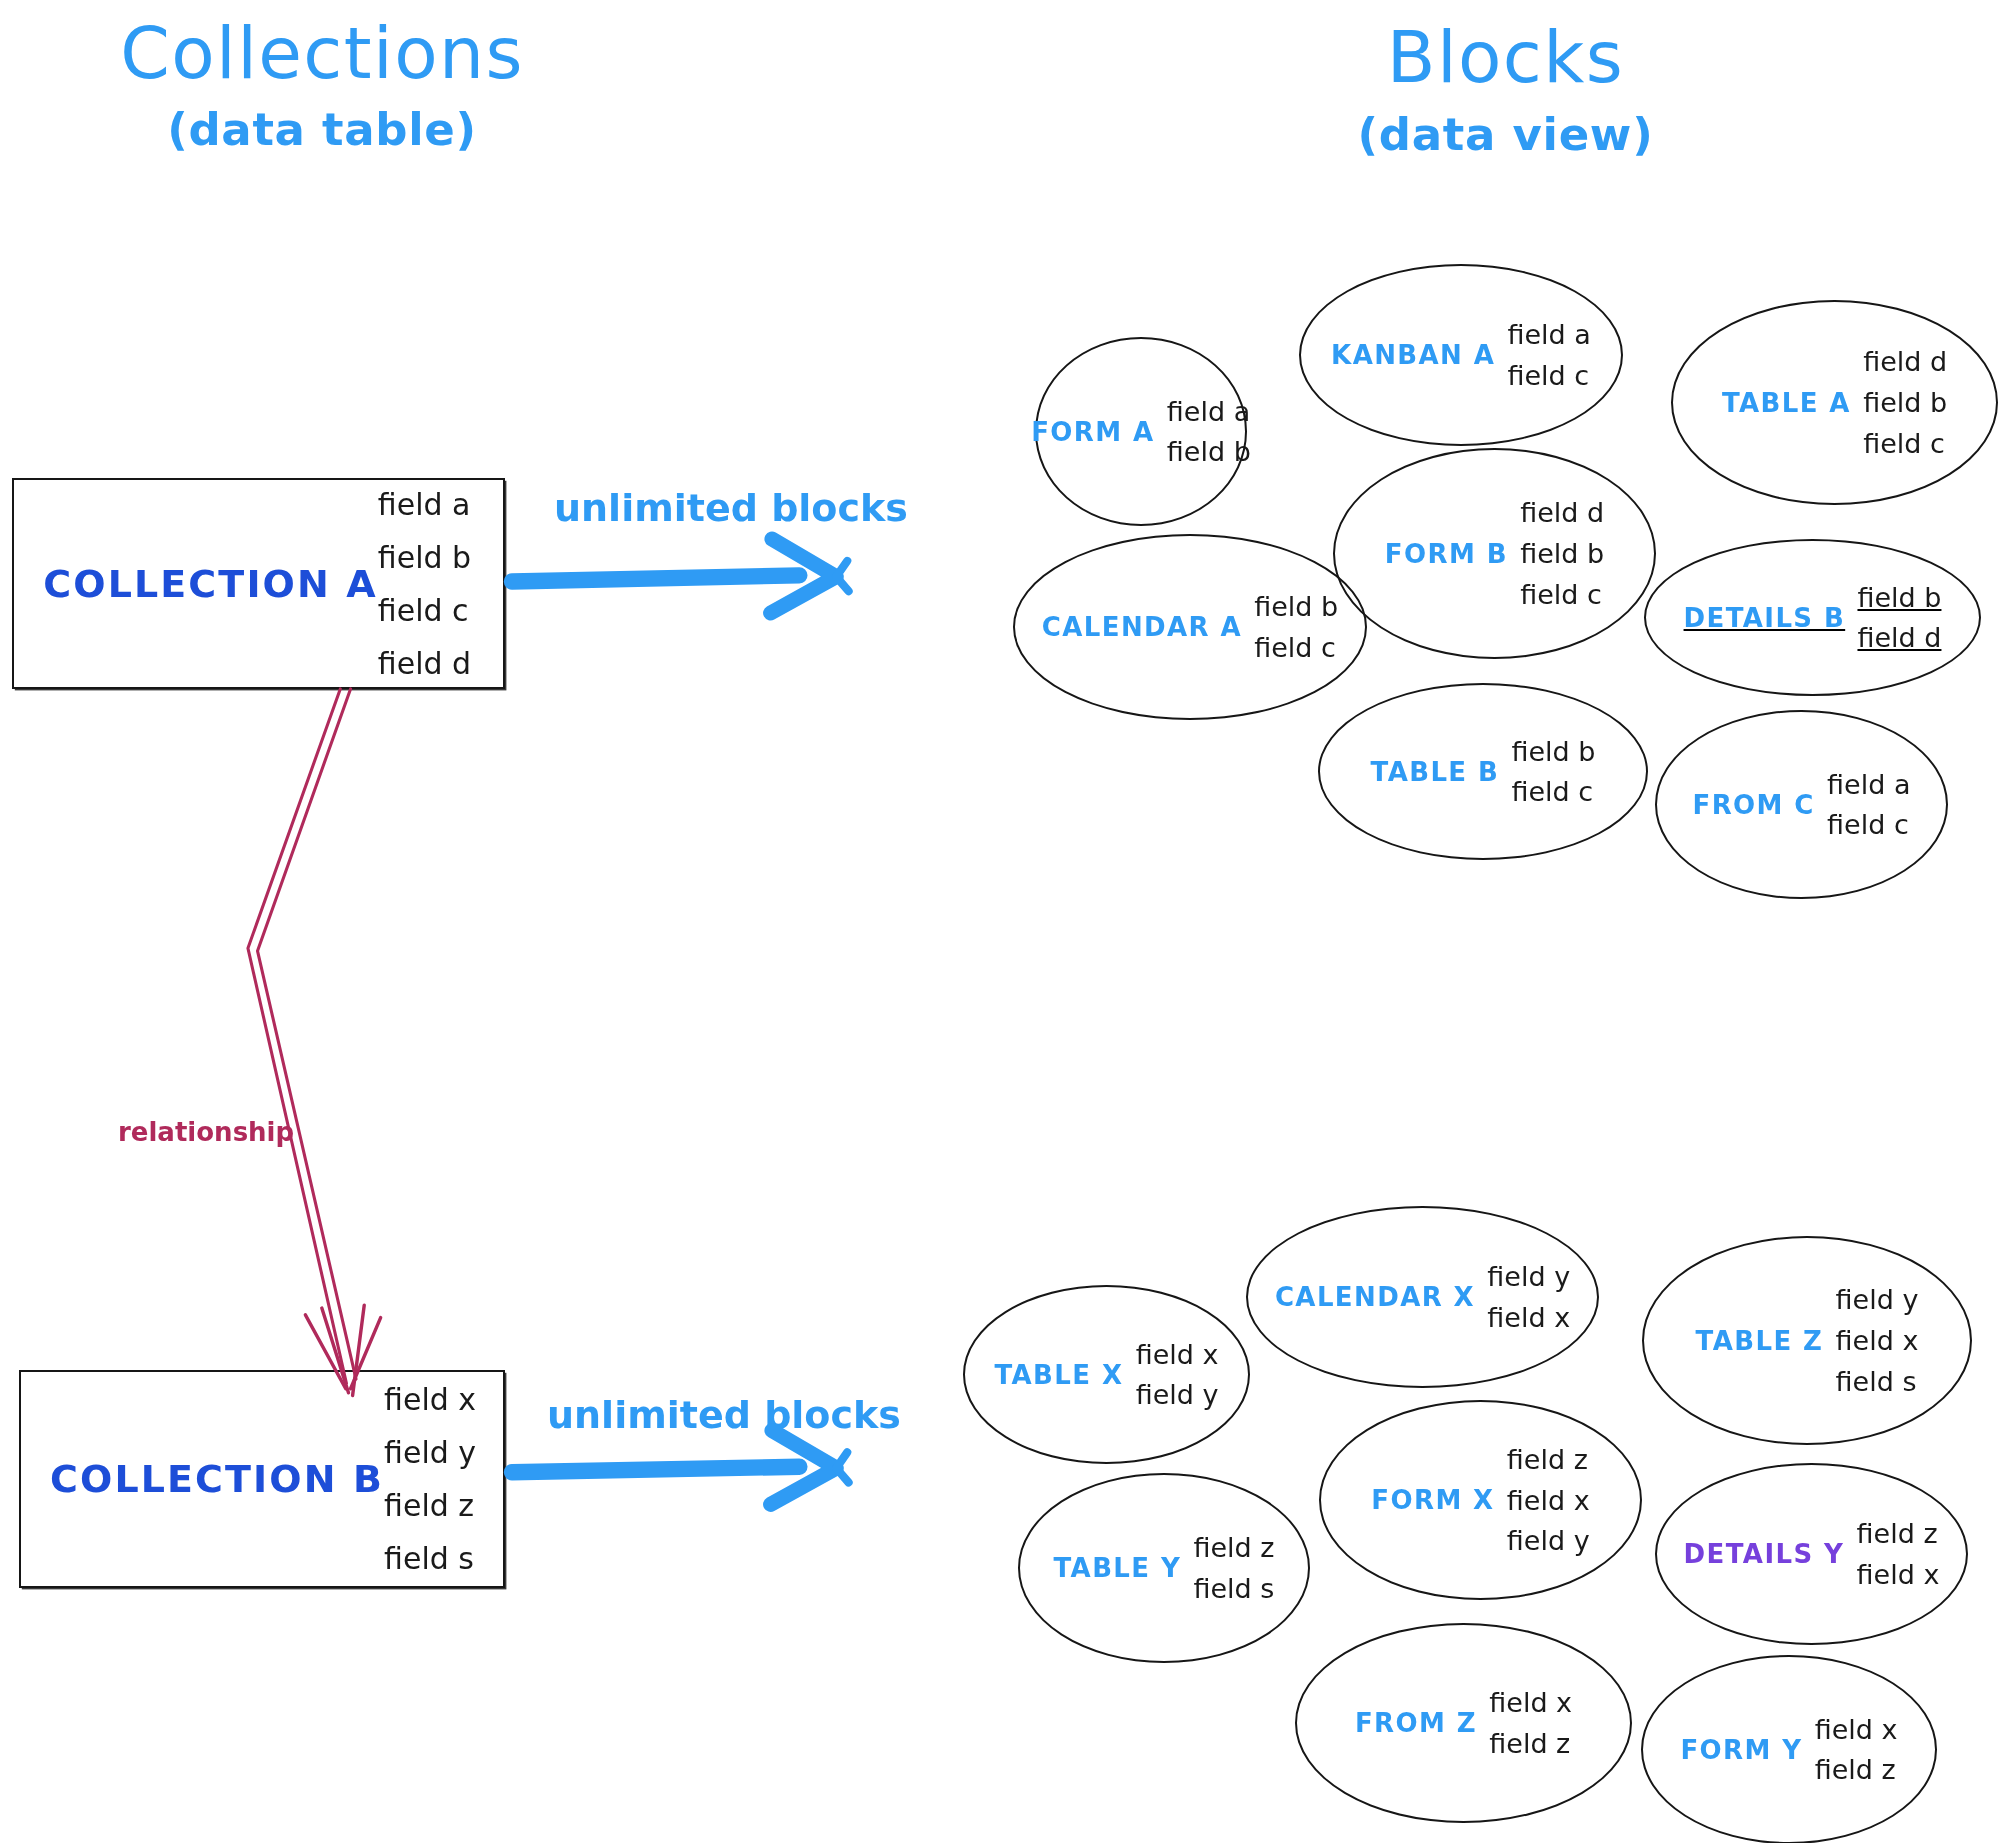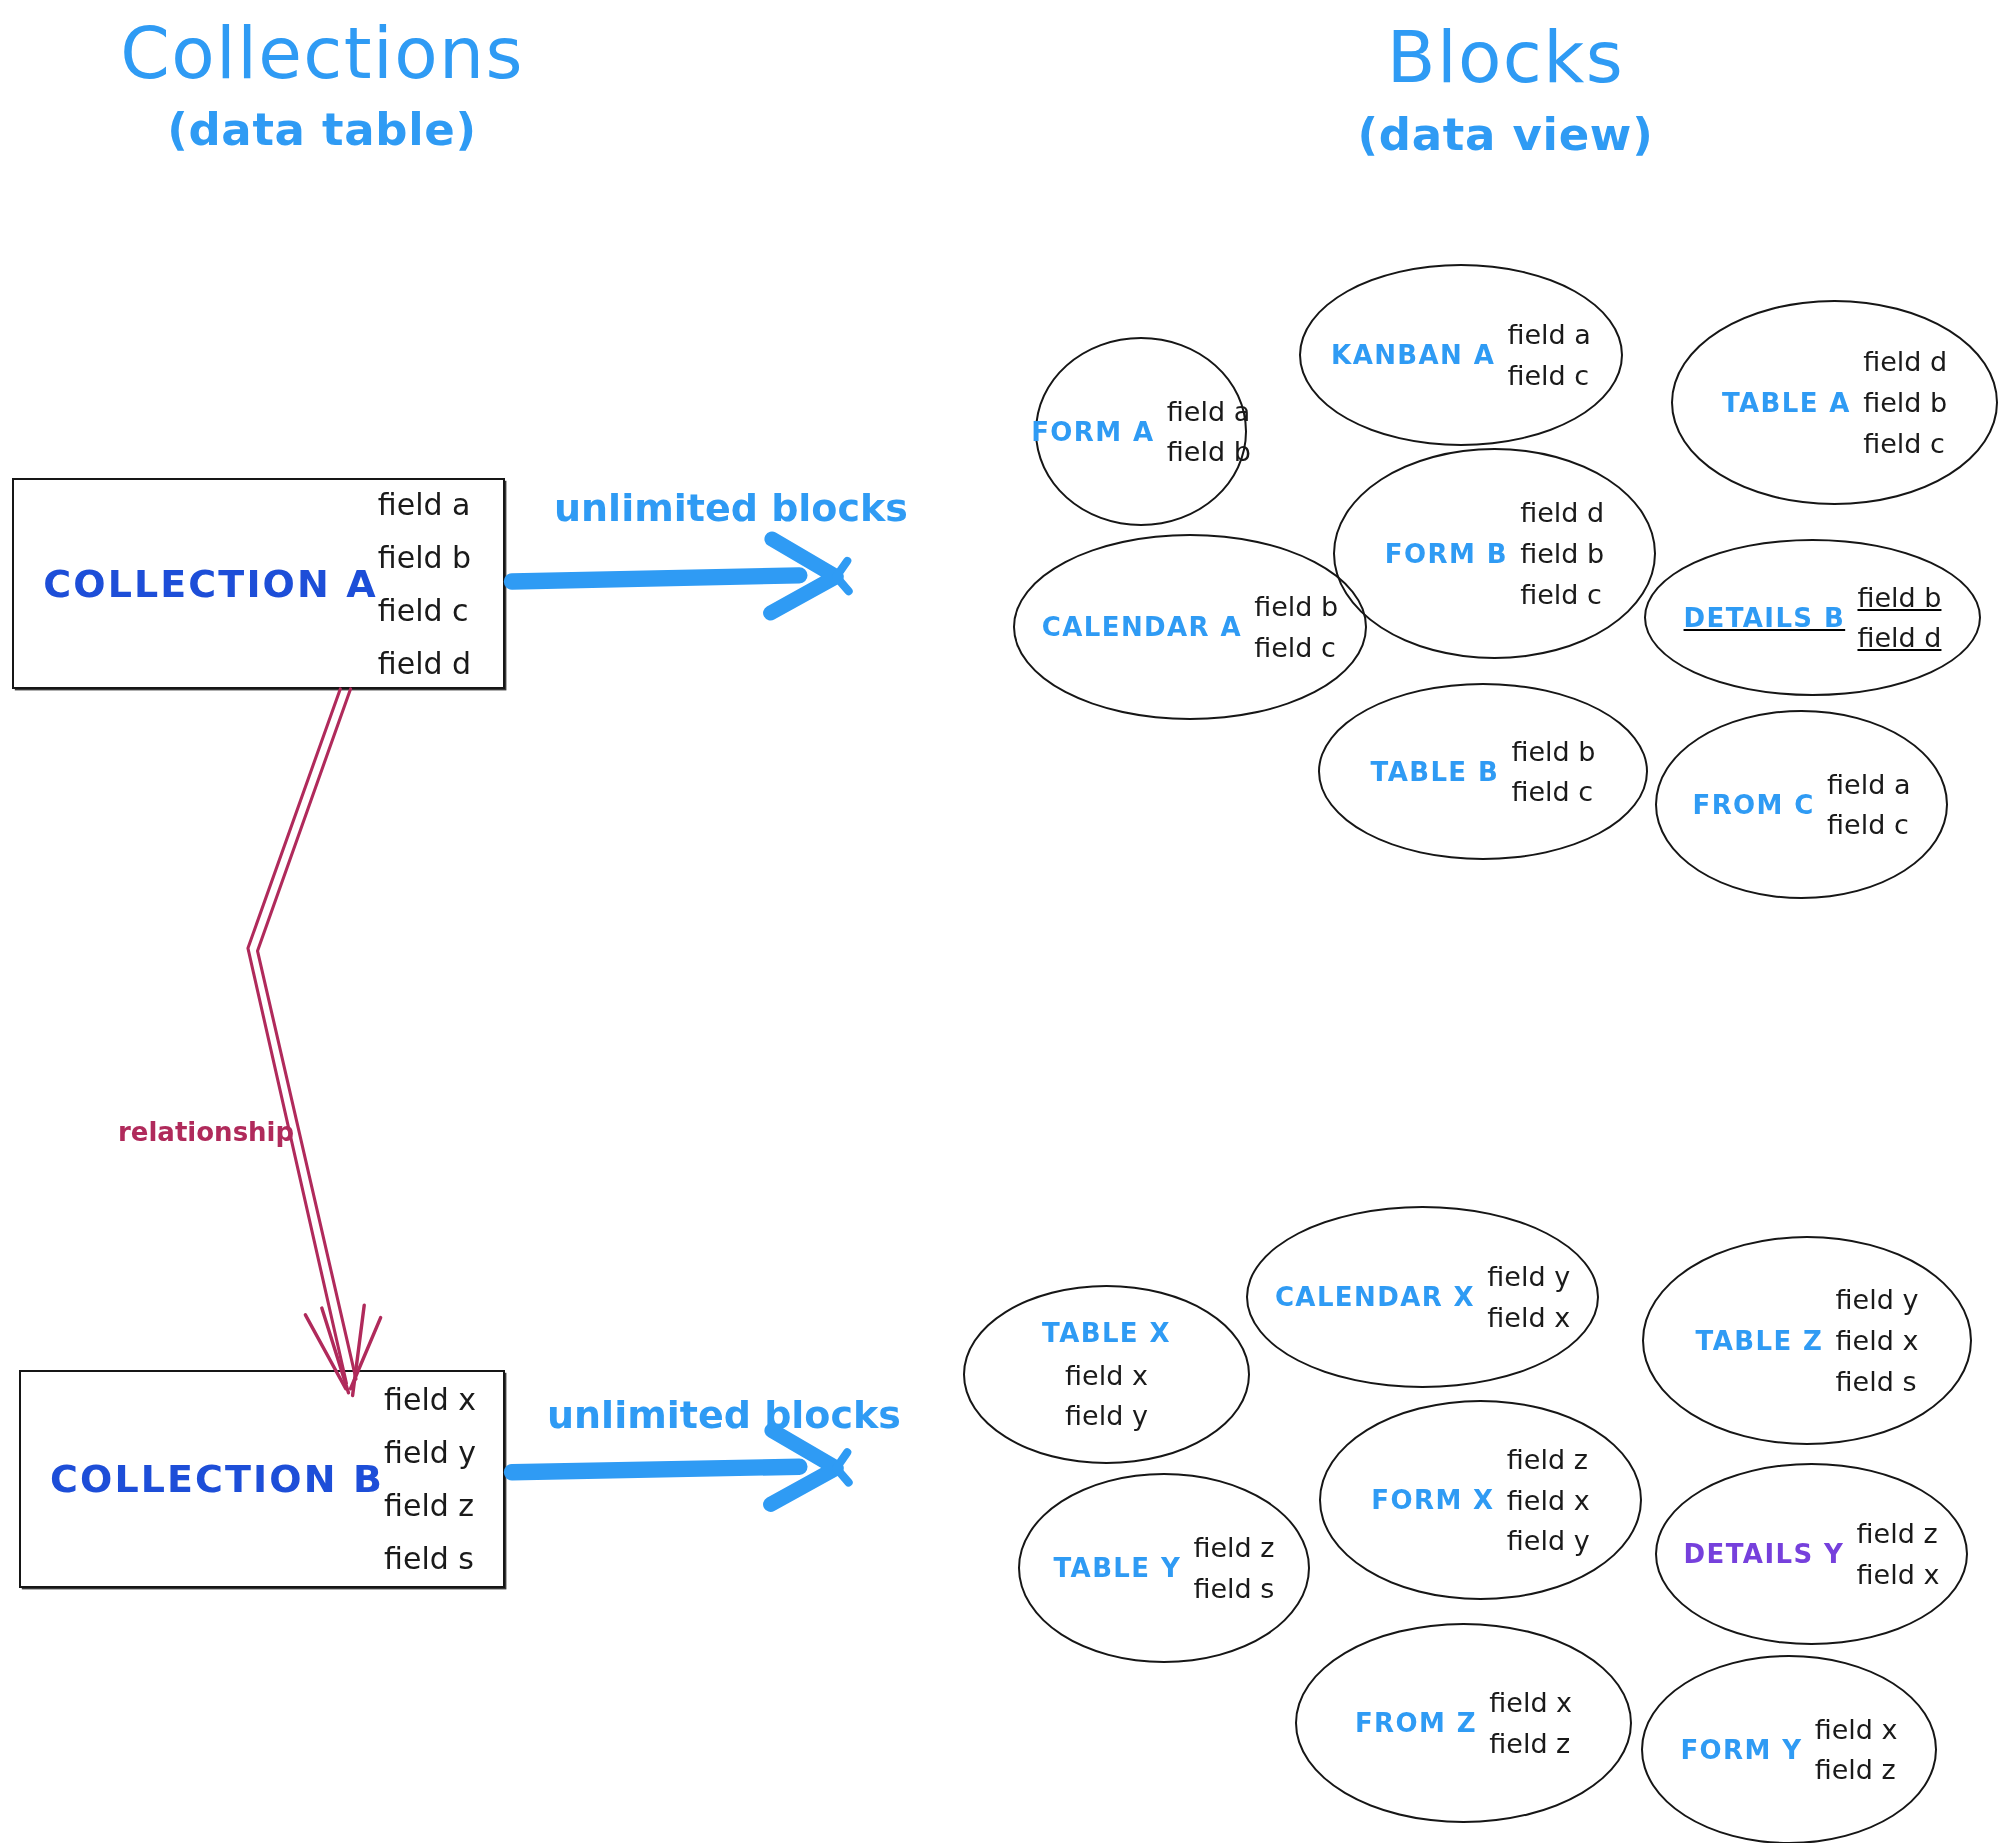--- a/index.html
+++ b/index.html
@@ -137,21 +137,21 @@
       </div>
 
       <div class="block-ellipse" style="left: 1655px; top: 710px; width: 293px; height: 189px;">
         <span class="block-label">FROM C</span>
         <div class="block-fields">
           <div class="field-line">field a</div>
           <div class="field-line">field c</div>
         </div>
       </div>
 
-      <div class="block-ellipse" style="left: 963px; top: 1285px; width: 287px; height: 179px; flex-direction: column;">
+      <div class="block-ellipse" style="left: 963px; top: 1285px; width: 287px; height: 179px;">
         <span class="block-label">TABLE X</span>
         <div class="block-fields">
           <div class="field-line">field x</div>
           <div class="field-line">field y</div>
         </div>
       </div>
 
       <div class="block-ellipse" style="left: 1246px; top: 1206px; width: 353px; height: 182px;">
         <span class="block-label">CALENDAR X</span>
         <div class="block-fields">

